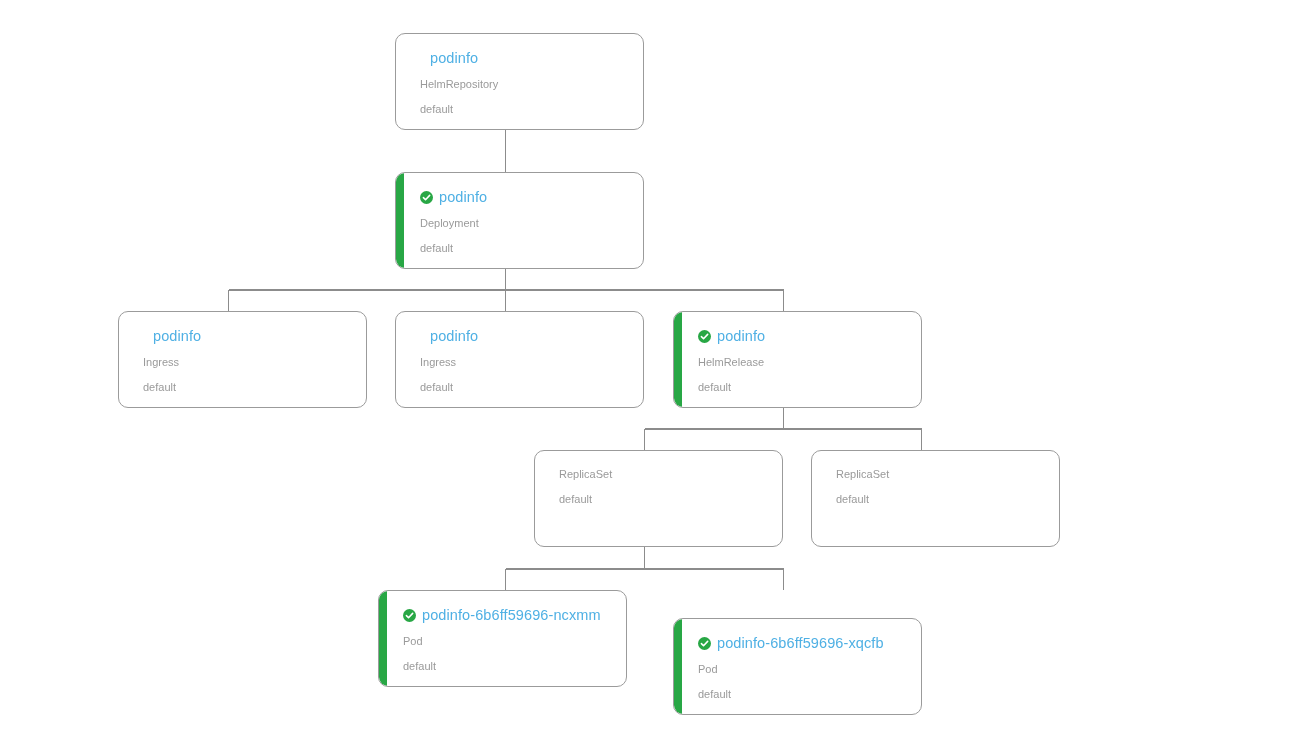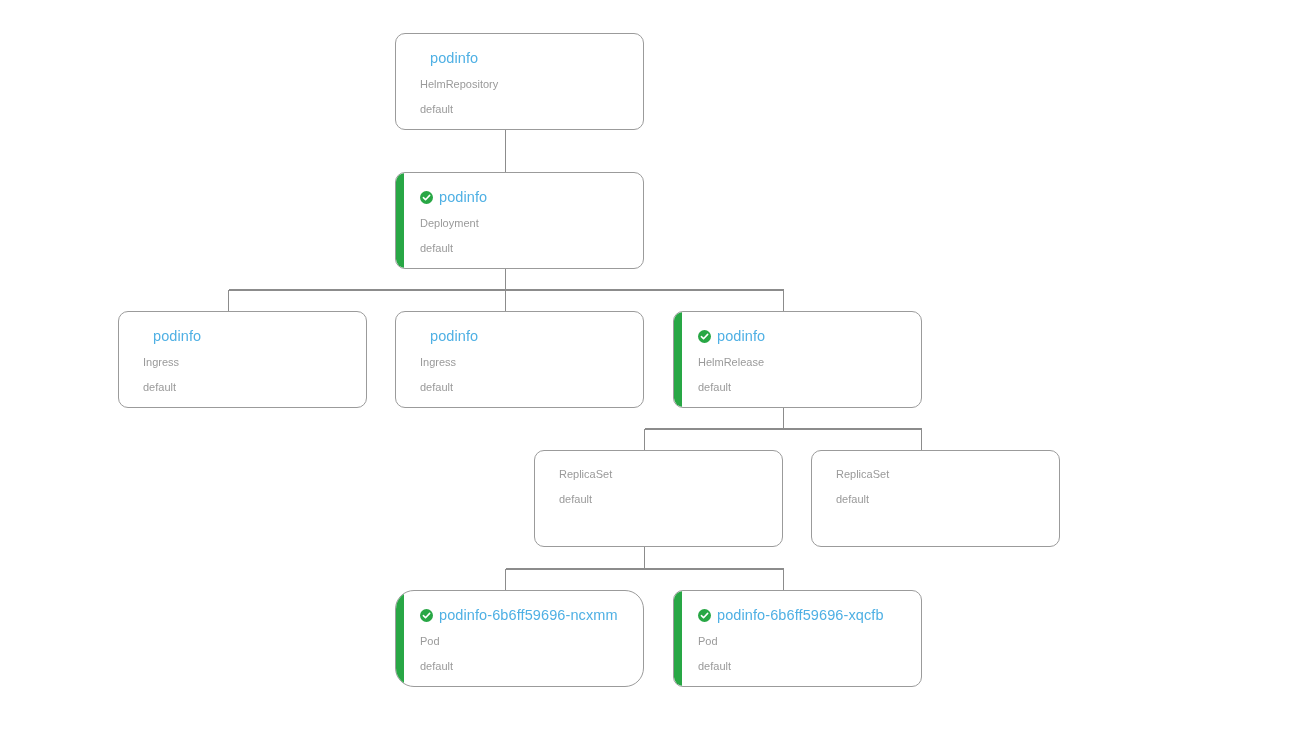--- a/index.html
+++ b/index.html
@@ -177,35 +177,35 @@
       <div class="ns">default</div>
     </div>
   </div>
       <div class="node plain" style="left: 797px; top: 450px;">
 
     <div class="body">
       <div class="kind">ReplicaSet</div>
       <div class="ns">default</div>
     </div>
   </div>
-      <div class="node" style="left: 381px; top: 590px; border-radius: 19px;">
+      <div class="node" style="left: 364px; top: 590px;">
     <span class="statusbar" style="background: rgb(40, 167, 69);"></span>
     <div class="body">
       <div class="titlerow">
         <svg class="check" viewBox="0 0 16 16" xmlns="http://www.w3.org/2000/svg">
           <circle cx="8" cy="8" r="8" fill="#28a745"></circle>
           <path d="M4.2 8.2 L6.8 10.8 L11.9 5.4" fill="none" stroke="#ffffff" stroke-width="1.9" stroke-linecap="round" stroke-linejoin="round"></path>
         </svg>
         <span class="title">podinfo-6b6ff59696-ncxmm</span>
       </div>
       <div class="kind">Pod</div>
       <div class="ns">default</div>
     </div>
   </div>
-      <div class="node" style="left: 659px; top: 590px; text-decoration: underline;">
+      <div class="node" style="left: 659px; top: 618px; text-decoration: underline;">
     <span class="statusbar" style="background: rgb(40, 167, 69);"></span>
     <div class="body">
       <div class="titlerow">
         <svg class="check" viewBox="0 0 16 16" xmlns="http://www.w3.org/2000/svg">
           <circle cx="8" cy="8" r="8" fill="#28a745"></circle>
           <path d="M4.2 8.2 L6.8 10.8 L11.9 5.4" fill="none" stroke="#ffffff" stroke-width="1.9" stroke-linecap="round" stroke-linejoin="round"></path>
         </svg>
         <span class="title">podinfo-6b6ff59696-xqcfb</span>
       </div>
       <div class="kind">Pod</div>

